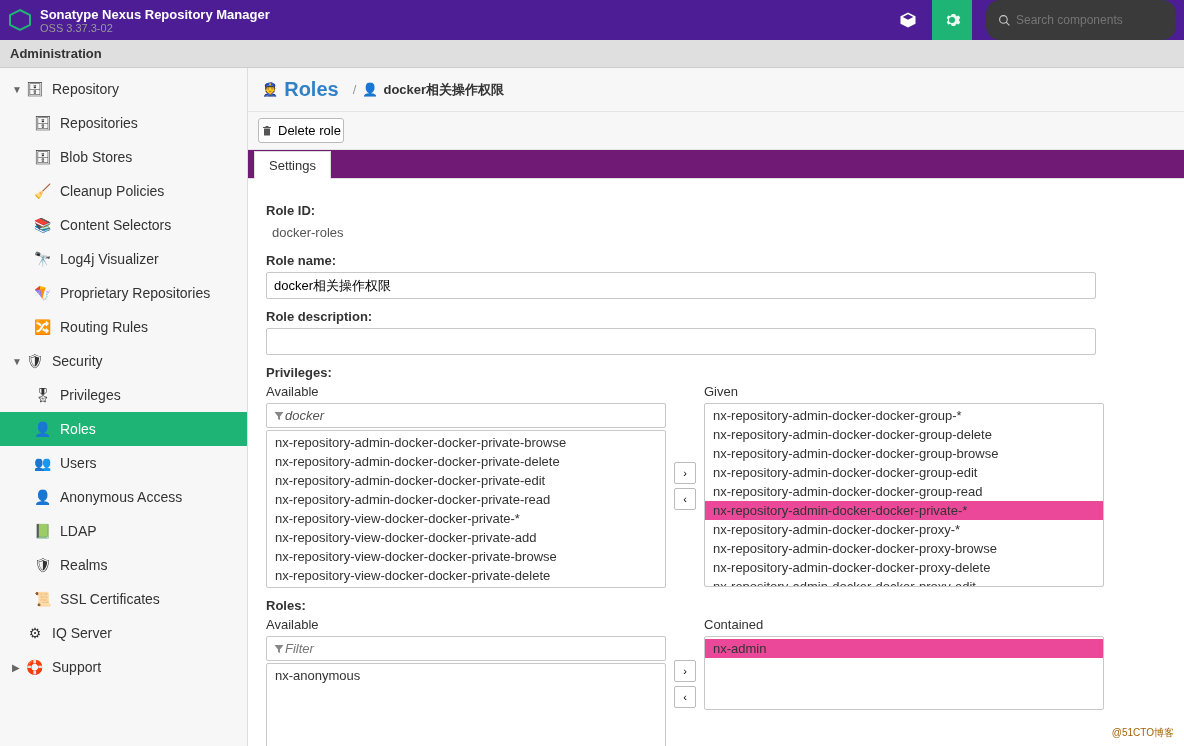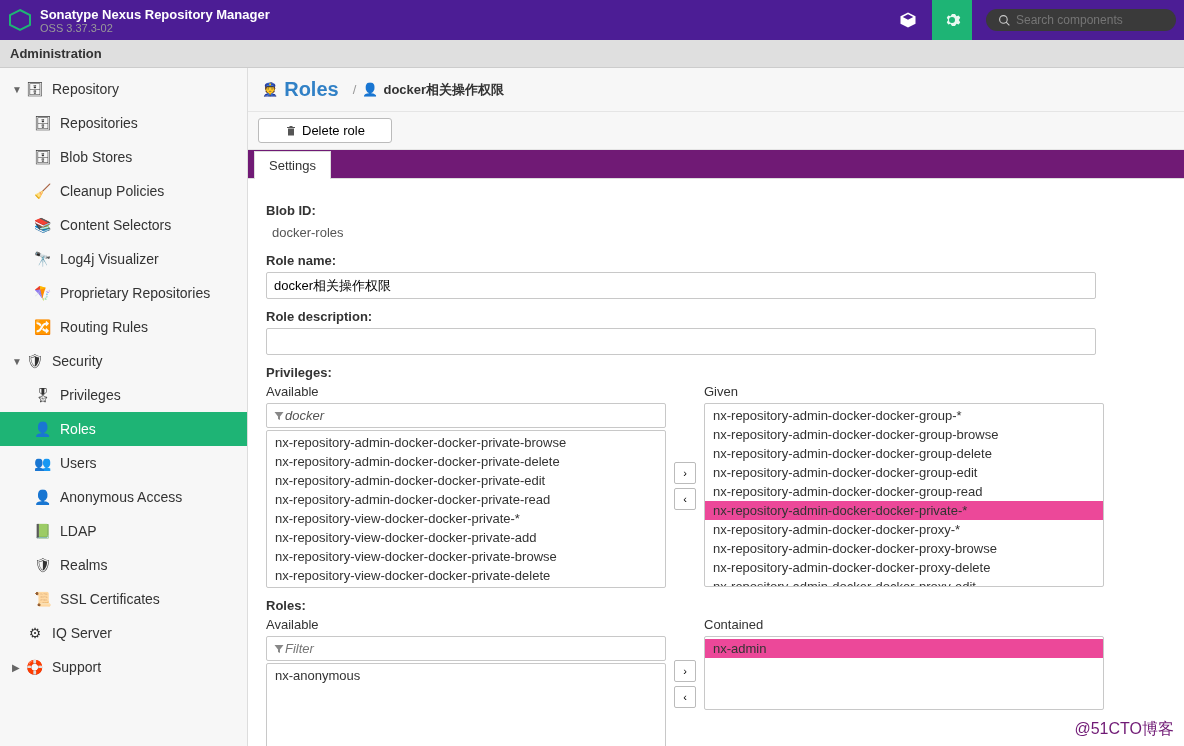--- a/index.html
+++ b/index.html
@@ -1,21 +1,21 @@
 <!DOCTYPE html>
 <html><head>
 <meta charset="utf-8">
 <style>
 * { box-sizing: border-box; margin: 0; padding: 0; }
 body { font-family: Arial, sans-serif; font-size: 13px; color: #333; background: #f4f4f4; width: 1184px; height: 746px; overflow: hidden; }
 .header { background: #4c1d95; height: 40px; display: flex; align-items: center; padding: 0 8px; }
 .logo { width: 24px; height: 24px; margin-right: 8px; }
 .app-title { color: #fff; font-weight: bold; font-size: 13px; }
 .app-sub { color: #999; font-size: 11px; display: block; }
-.header-icons { margin-left: auto; display: flex; align-items: center; gap: 4px; }
+.header-icons { margin-left: auto; display: flex; gap: 4px; }
 .hicon { width: 40px; height: 40px; display: flex; align-items: center; justify-content: center; cursor: pointer; }
 .hicon.active { background: #1eb475; }
 .search-box { background: #3a3a3a; border-radius: 14px; padding: 4px 12px; margin-left: 10px; width: 190px; display: flex; align-items: center; }
 .search-box input { background: transparent; border: none; color: #ccc; outline: none; width: 100%; font-size: 12px; }
 .search-box svg { margin-right: 5px; flex-shrink: 0; }
 .admin-bar { background: #dfdfdf; border-bottom: 1px solid #ccc; font-size: 13px; padding: 6px 10px; font-weight: bold; }
 .layout { display: flex; height: calc(746px - 40px - 28px); }
 .sidebar { width: 248px; background: #f7f7f7; border-right: 1px solid #ddd; overflow-y: auto; padding-top: 4px; }
 .nav-item { display: flex; align-items: center; padding: 9px 10px; cursor: pointer; font-size: 14px; color: #333; }
 .nav-item.l1 { padding-left: 12px; }
@@ -23,40 +23,40 @@
 .nav-item.active { background: #1eb475; color: #fff; }
 .nav-caret { width: 10px; margin-right: 4px; font-size: 10px; color: #666; }
 .nav-icon { width: 18px; margin-right: 8px; display: flex; align-items: center; justify-content: center; }
 .content { flex: 1; background: #fff; overflow-y: auto; }
 .bc-bar { background: #f7f7f7; border-bottom: 1px solid #e5e5e5; padding: 10px 14px; display: flex; align-items: center; }
 .bc-icon { margin-right: 6px; }
 .bc-title { color: #3181c6; font-size: 20px; font-weight: 600; margin-right: 8px; }
 .bc-sep { color: #999; margin: 0 6px; }
 .bc-sub { font-weight: bold; color: #333; }
 .toolbar { background: #f7f7f7; padding: 6px 10px; border-bottom: 1px solid #e5e5e5; }
-.btn { background: #fff; border: 1px solid #bbb; border-radius: 3px; padding: 4px 26px; cursor: pointer; font-size: 13px; display: inline-flex; align-items: center; }
+.btn { background: #fff; border: 1px solid #bbb; border-radius: 3px; padding: 4px 2px; cursor: pointer; font-size: 13px; display: inline-flex; align-items: center; }
 .btn svg { margin-right: 5px; }
 .tab-strip { background: #701a75; border-bottom: 1px solid #ddd; }
 .tab { display: inline-block; background: #fff; padding: 6px 14px; border: 1px solid #ddd; border-bottom: none; margin-left: 6px; position: relative; top: 1px; font-size: 13px; }
 .form { padding: 14px 18px; max-width: 1100px; }
 .field-lbl { font-weight: bold; margin-top: 10px; margin-bottom: 4px; font-size: 13px; }
 .field-val { padding: 3px 6px; color: #555; }
 .txt { width: 830px; padding: 5px 7px; border: 1px solid #c8c8c8; border-radius: 2px; font-size: 13px; }
 .dual { display: flex; align-items: flex-start; margin-top: 2px; }
 .col { width: 400px; }
 .col-h { margin-bottom: 4px; font-size: 13px; }
 .filter-box { border: 1px solid #c8c8c8; padding: 4px 6px; display: flex; align-items: center; margin-bottom: 2px; border-radius: 2px; }
 .filter-box input { border: none; outline: none; flex: 1; font-size: 13px; color: #555; font-style: italic; }
 .listbox { border: 1px solid #c8c8c8; height: 158px; overflow-y: scroll; padding: 2px 0; border-radius: 2px; }
 .listbox.short { height: 88px; }
 .li { padding: 2px 8px; font-size: 13px; cursor: pointer; }
 .li.sel { background: #ec4899; }
 .mov { display: flex; flex-direction: column; justify-content: center; padding: 0 8px; align-self: center; }
 .mov button { width: 22px; height: 22px; margin: 2px 0; border: 1px solid #bbb; background: #fff; cursor: pointer; border-radius: 2px; font-size: 11px; }
-.watermark { position: fixed; bottom: 6px; right: 10px; color: #701a75; font-size: 16px; }
+.watermark { position: fixed; bottom: 6px; right: 10px; color: #a16207; font-size: 10px; }
 </style>
 </head>
 <body>
 
 <div class="header">
   <svg class="logo" viewBox="0 0 24 24">
       <polygon points="12,2 22,7 22,17 12,22 2,17 2,7" fill="none" stroke="#1eb475" stroke-width="2"></polygon>
     </svg>
   <div>
     <span class="app-title">Sonatype Nexus Repository Manager</span>
@@ -177,21 +177,21 @@
         <svg width="12" height="12" viewBox="0 0 24 24">
             <path d="M6 7h12v14H6zM4 4h16v2H4zM9 2h6v2H9z" fill="#555"></path>
           </svg>
         <span>Delete role</span>
       </button>
     </div>
     <div class="tab-strip">
       <span class="tab">Settings</span>
     </div>
     <div class="form">
-      <div class="field-lbl">Blob ID:</div>
+      <div class="field-lbl">Role ID:</div>
       <div class="field-val">docker-roles</div>
       <div class="field-lbl">Role name:</div>
       <input class="txt" value="docker相关操作权限" style="">
       <div class="field-lbl">Role description:</div>
       <input class="txt" value="" style="">
 
       <div class="field-lbl">Privileges:</div>
       <div class="dual">
         <div class="col">
           <div class="col-h">Available</div>
@@ -213,22 +213,22 @@
             </div>
         </div>
         <div class="mov">
           <button>›</button>
           <button>‹</button>
         </div>
         <div class="col">
           <div class="col-h">Given</div>
           <div class="listbox" style="height:184px;" id="priv-given">
               <div class="li">nx-repository-admin-docker-docker-group-*</div>
+              <div class="li">nx-repository-admin-docker-docker-group-delete</div>
               <div class="li">nx-repository-admin-docker-docker-group-browse</div>
-              <div class="li">nx-repository-admin-docker-docker-group-delete</div>
               <div class="li">nx-repository-admin-docker-docker-group-edit</div>
               <div class="li">nx-repository-admin-docker-docker-group-read</div>
               <div class="li sel">nx-repository-admin-docker-docker-private-*</div>
               <div class="li">nx-repository-admin-docker-docker-proxy-*</div>
               <div class="li">nx-repository-admin-docker-docker-proxy-browse</div>
               <div class="li">nx-repository-admin-docker-docker-proxy-delete</div>
               <div class="li">nx-repository-admin-docker-docker-proxy-edit</div>
             </div>
         </div>
       </div>

